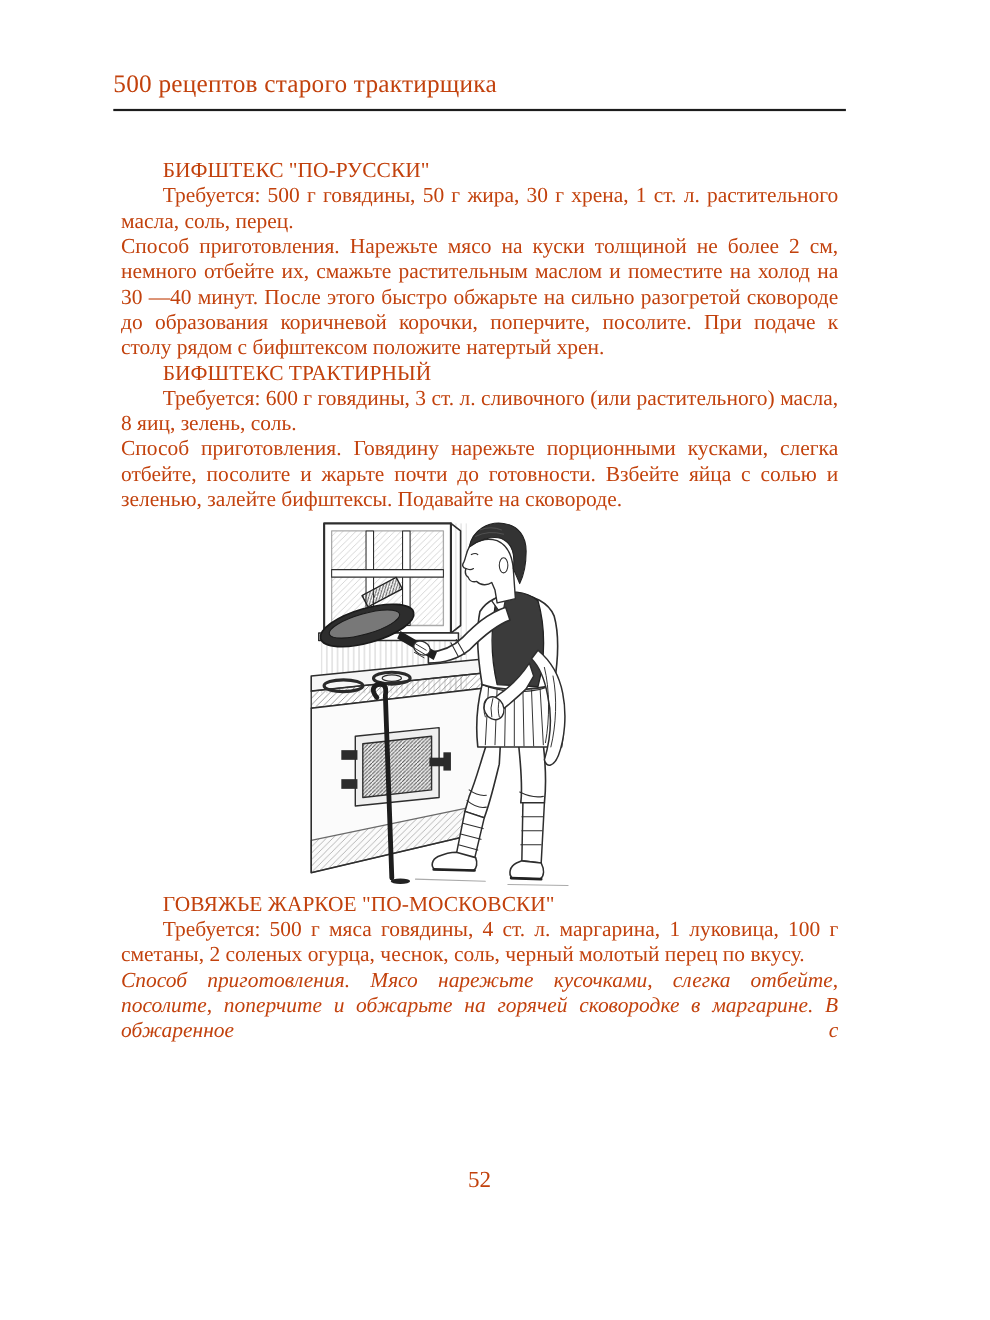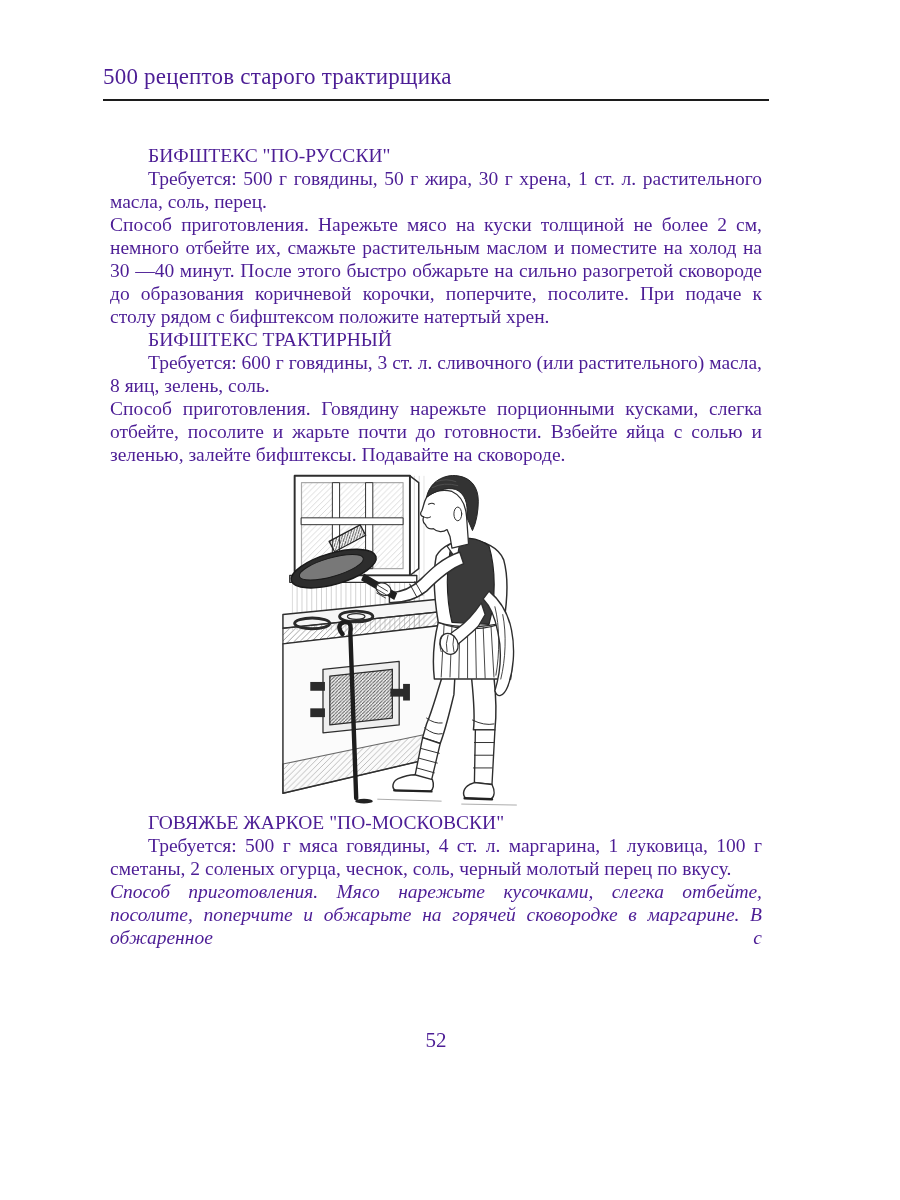--- a/index.html
+++ b/index.html
@@ -1,35 +1,35 @@
 <!DOCTYPE html>
 <html><head>
 <meta charset="utf-8">
 <style>
   html,body{margin:0;padding:0;background:#fff;}
   .page{
     position:relative;width:900px;height:1200px;background:#ffffff;
-    font-family:"Liberation Serif","DejaVu Serif",serif;color:#4c1d95;overflow:hidden;
+    font-family:"Liberation Serif","DejaVu Serif",serif;color:#c2410c;overflow:hidden;
   }
   .hdr{
     position:absolute;left:103px;top:62px;width:666px;
     font-size:23px;line-height:30px;padding-bottom:7px;
     border-bottom:2px solid #1c1c1c;letter-spacing:0.2px;
   }
   .col{
     position:absolute;left:110px;top:144px;width:652px;
     font-size:19.5px;line-height:23px;text-align:justify;
   }
   .col p{margin:0;padding:0;}
   p.heading{padding-left:38px;text-align:left;}
   p.indent{text-indent:38px;}
   p.lastfull{text-align-last:justify;font-style:italic;}
   .fig{width:254px;height:340px;margin:2px 0 3px 170px;}
   .pageno{
-    position:absolute;left:110px;top:1028px;width:652px;
+    position:absolute;left:110px;top:1060px;width:652px;
     text-align:center;font-size:21px;
   }
 </style>
 </head>
 <body>
 
 <div class="page">
 
   <div class="hdr">
     <span>500 рецептов старого трактирщика</span>

